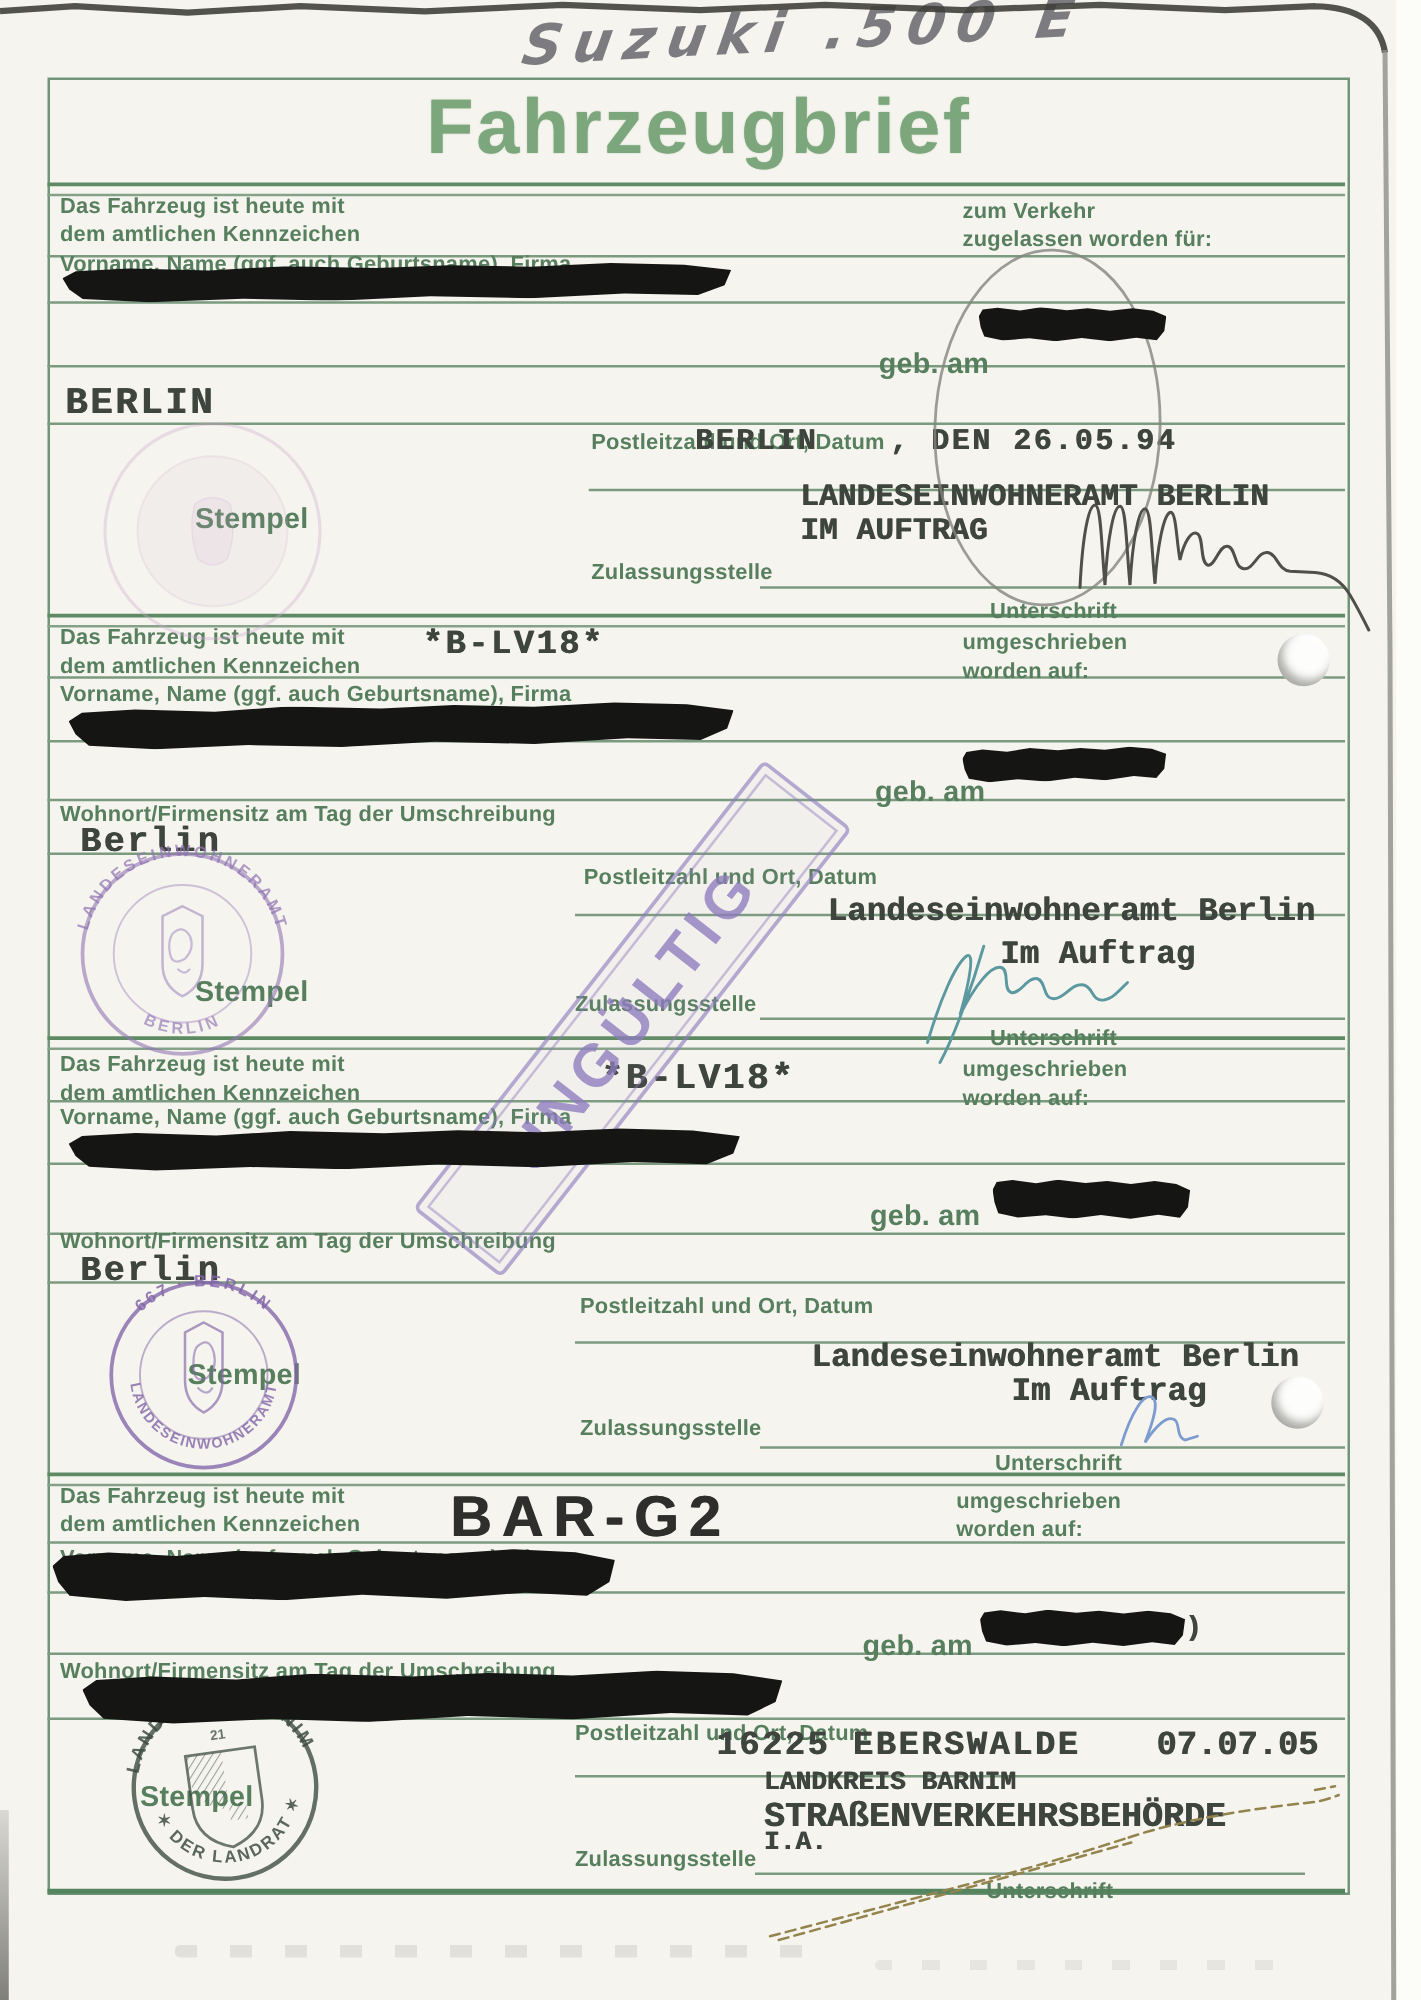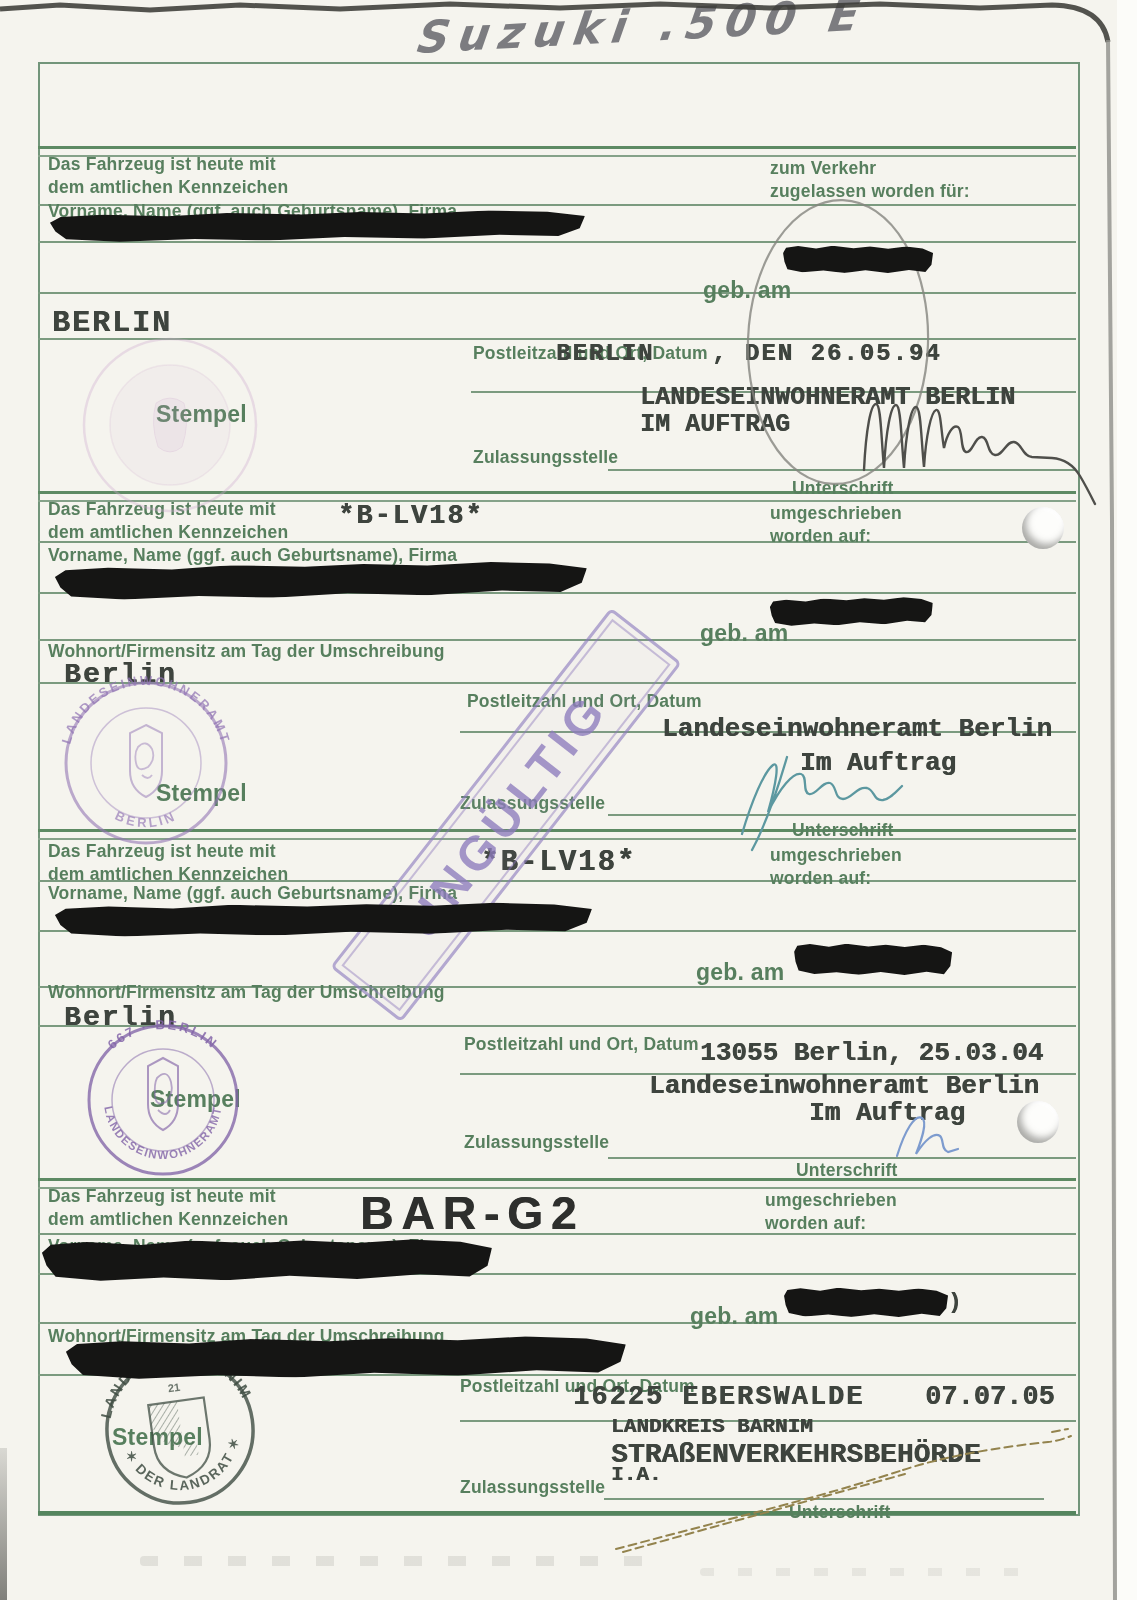--- a/index.html
+++ b/index.html
@@ -30,20 +30,21 @@
 </head>
 <body>
 
 <div class="page">
 
   <div class="rightmargin"></div>
 
   <div class="hand">Suzuki .500 E</div>
 
   <div class="frame"></div>
+  <div class="title">Fahrzeugbrief</div>
 
   <i class="rule thick" style="left:38px;top:146px;width:1038px"></i>
   <i class="rule thin" style="left:38px;top:155px;width:1038px"></i>
   <i class="rule thick" style="left:38px;top:491px;width:1038px"></i>
   <i class="rule thin" style="left:38px;top:500px;width:1038px"></i>
   <i class="rule thick" style="left:38px;top:829px;width:1038px"></i>
   <i class="rule thin" style="left:38px;top:838px;width:1038px"></i>
   <i class="rule thick" style="left:38px;top:1178px;width:1038px"></i>
   <i class="rule thin" style="left:38px;top:1187px;width:1038px"></i>
   <i class="rule bottom" style="left:38px;top:1511px;width:1038px"></i>
@@ -110,21 +111,20 @@
   <div class="lab" style="left:48px;top:883px">Vorname, Name (ggf. auch Geburtsname), Firma</div>
   <div class="lab lg" style="left:696px;top:959px">geb. am</div>
   <div class="lab" style="left:48px;top:982px">Wohnort/Firmensitz am Tag der Umschreibung</div>
   <div class="lab" style="left:464px;top:1034px">Postleitzahl und Ort, Datum</div>
   <div class="lab lg" style="left:150px;top:1086px">Stempel</div>
   <div class="lab" style="left:464px;top:1132px">Zulassungsstelle</div>
   <div class="lab" style="left:796px;top:1160px">Unterschrift</div>
 
   <div class="typ" style="left:481px;top:846px;font-size:29px;letter-spacing:2px">*B-LV18*</div>
   <div class="typ" style="left:64px;top:1002px;font-size:28px;letter-spacing:2px">Berlin</div>
-  <div class="typ" style="left:700px;top:1038px;font-size:26px">13055 Berlin, 25.03.04</div>
   <div class="typ" style="left:649px;top:1071px;font-size:26px">Landeseinwohneramt Berlin</div>
   <div class="typ" style="left:809px;top:1098px;font-size:26px">Im Auftrag</div>
 
   <i class="rule" style="left:38px;top:1233px;width:1038px"></i>
   <i class="rule" style="left:38px;top:1273px;width:1038px"></i>
   <i class="rule" style="left:38px;top:1322px;width:1038px"></i>
   <i class="rule" style="left:38px;top:1374px;width:1038px"></i>
   <i class="rule" style="left:460px;top:1420px;width:616px"></i>
   <i class="rule" style="left:604px;top:1498px;width:440px"></i>
 

